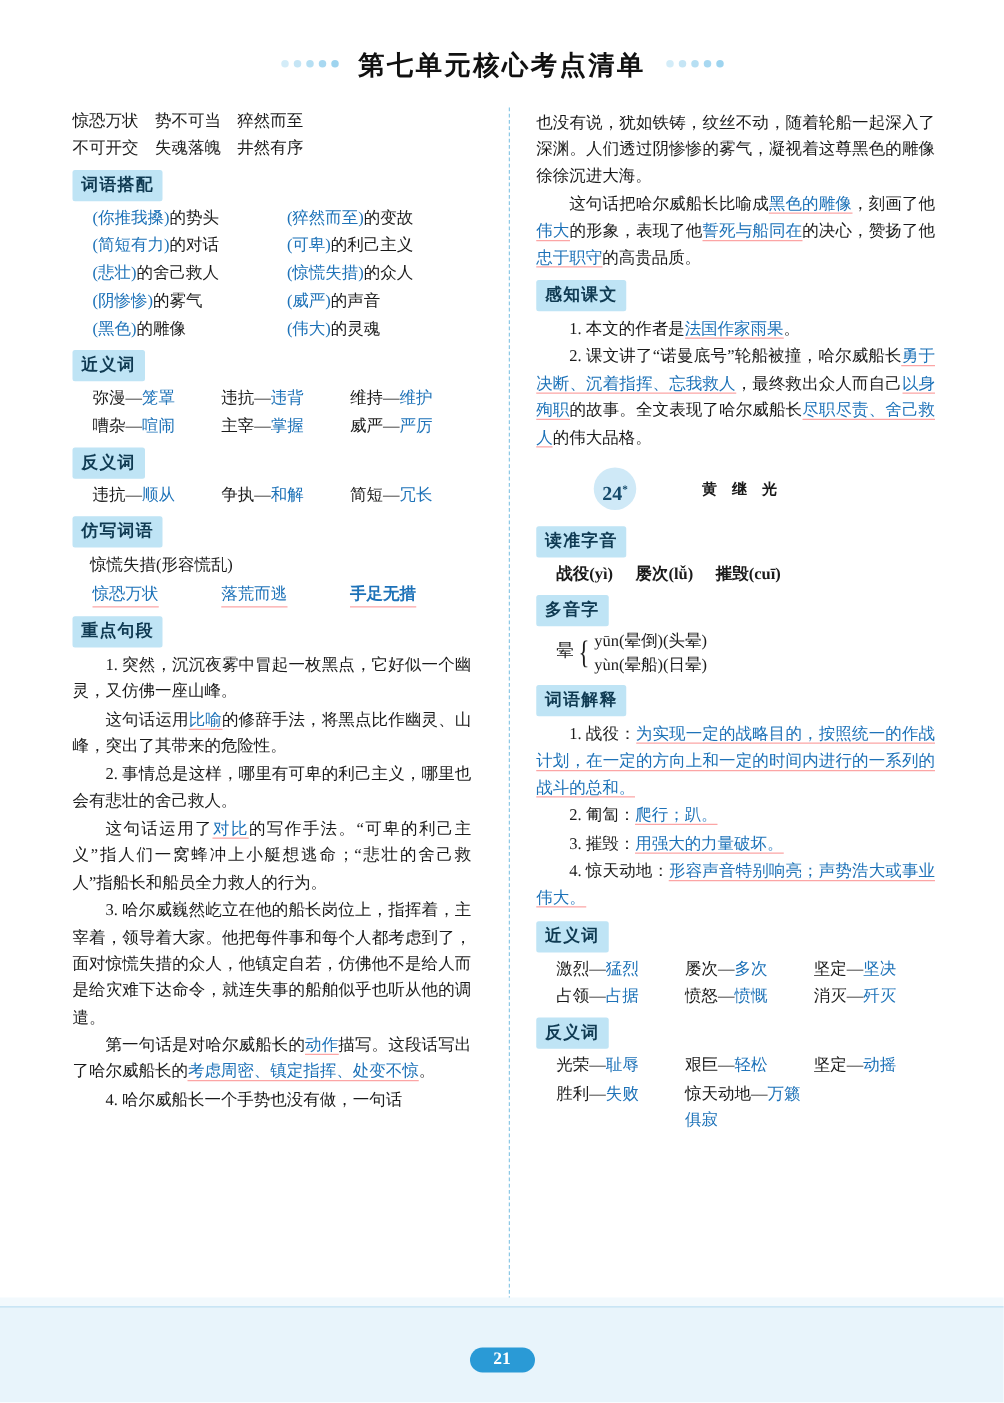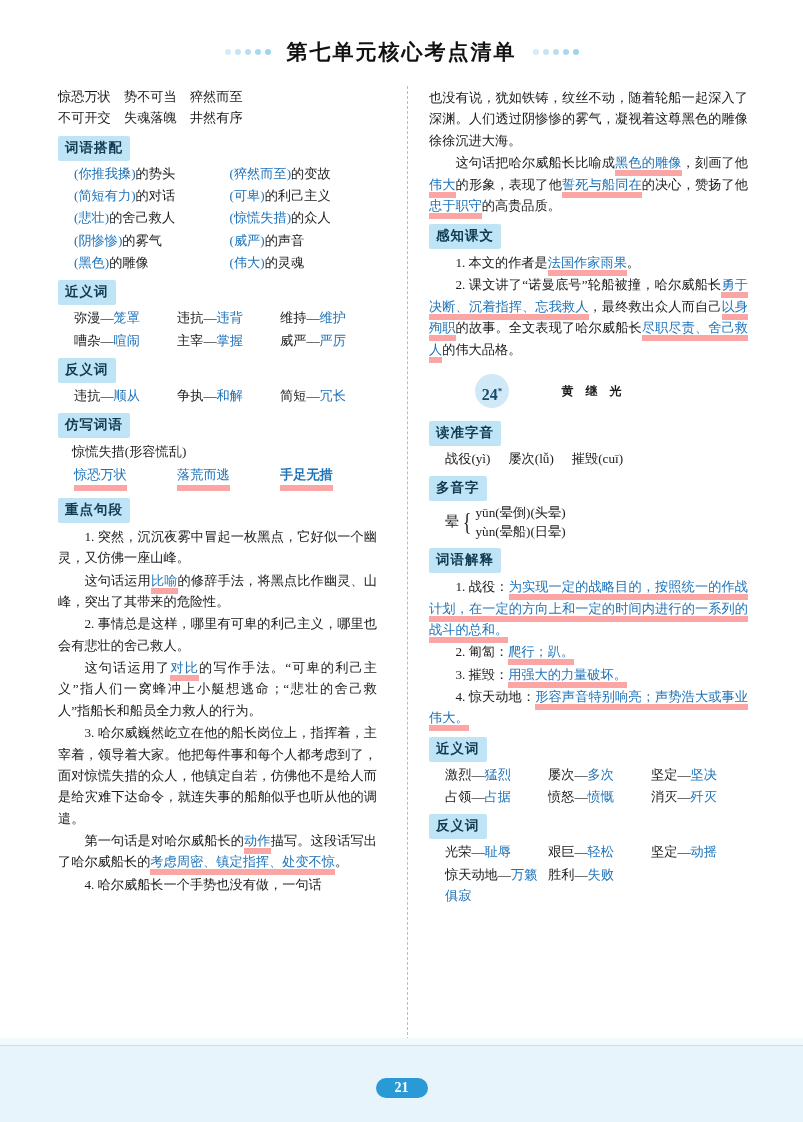--- a/index.html
+++ b/index.html
@@ -118,21 +118,21 @@
     margin: 1px 0;
     text-align: justify;
     text-indent: 2em;
   }
   .sub {
     margin: 1px 0 1px 14px;
   }
 
   
   .blue { color: #1d72b8; }
-  .u { border-bottom: 6px solid #fca5a5; color: #1d72b8; }
+  .u { border-bottom: 1px solid #fca5a5; color: #1d72b8; }
 
   
   .grid2 {
     display: grid;
     grid-template-columns: 1fr 1fr;
     column-gap: 8px;
     row-gap: 1px;
     margin-left: 16px;
   }
   .grid3 {
@@ -167,21 +167,21 @@
   .chapter-title {
     display: inline-block;
     margin-left: 18px;
     font-size: 12px;
     font-weight: bold;
     letter-spacing: 12px;
     line-height: 34px;
   }
 
   
-  .pinyin-row { margin-left: 16px; }
+  .pinyin-row { margin-left: 16px; font-weight: bold; }
   .gap { display: inline-block; width: 18px; }
 
   
   .poly {
     margin-left: 16px;
     display: flex;
     align-items: center;
     gap: 2px;
   }
   .poly-char { font-size: 14px; }
@@ -330,22 +330,22 @@
           <div><span>占领—</span><span class="blue">占据</span></div>
           <div><span>愤怒—</span><span class="blue">愤慨</span></div>
           <div><span>消灭—</span><span class="blue">歼灭</span></div>
         </div>
 
       <div class="sec-label">反义词</div>
       <div class="grid3" id="ant-right">
           <div><span>光荣—</span><span class="blue">耻辱</span></div>
           <div><span>艰巨—</span><span class="blue">轻松</span></div>
           <div><span>坚定—</span><span class="blue">动摇</span></div>
+          <div><span>胜利—</span><span class="blue">失败</span></div>
           <div><span>惊天动地—</span><span class="blue">万籁俱寂</span></div>
-          <div><span>胜利—</span><span class="blue">失败</span></div>
         </div>
     </div>
   </div>
 
   <div class="page-bottom-wave"></div>
   <div class="page-bottom-band"></div>
   <div class="pagenum">
     <span class="pagenum-badge">21</span>
   </div>
 </div>

